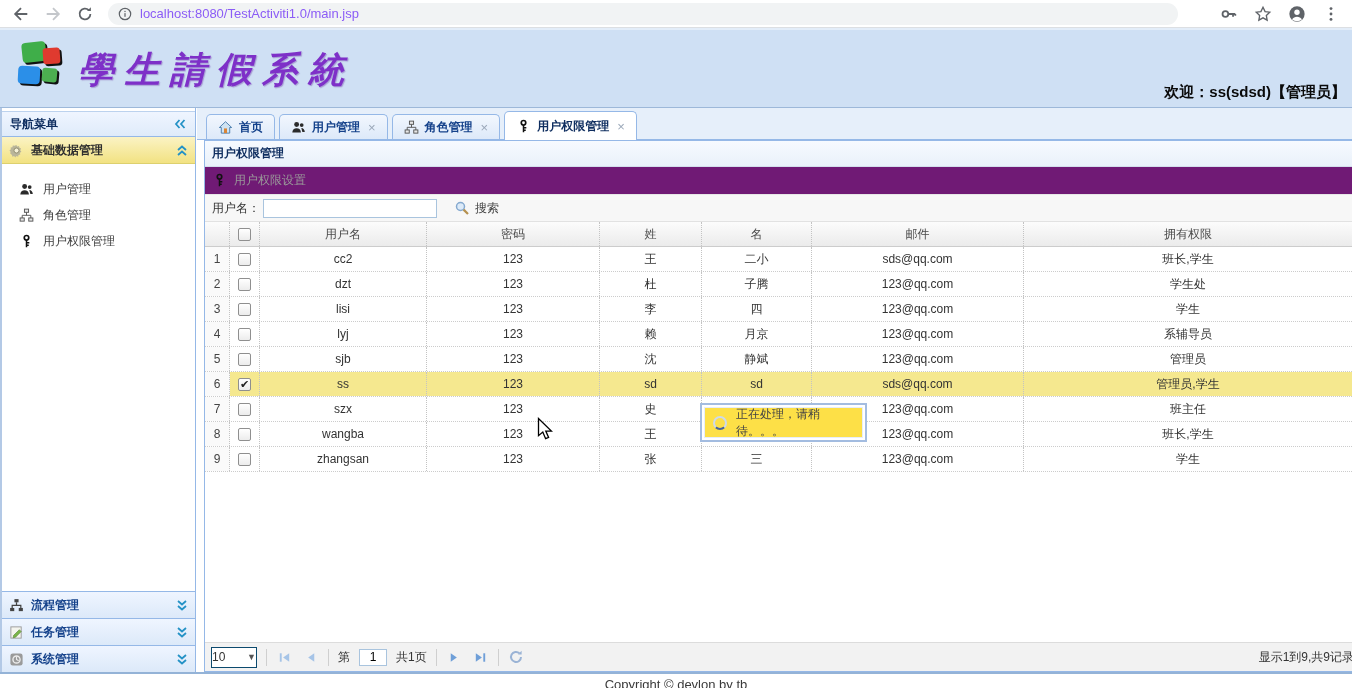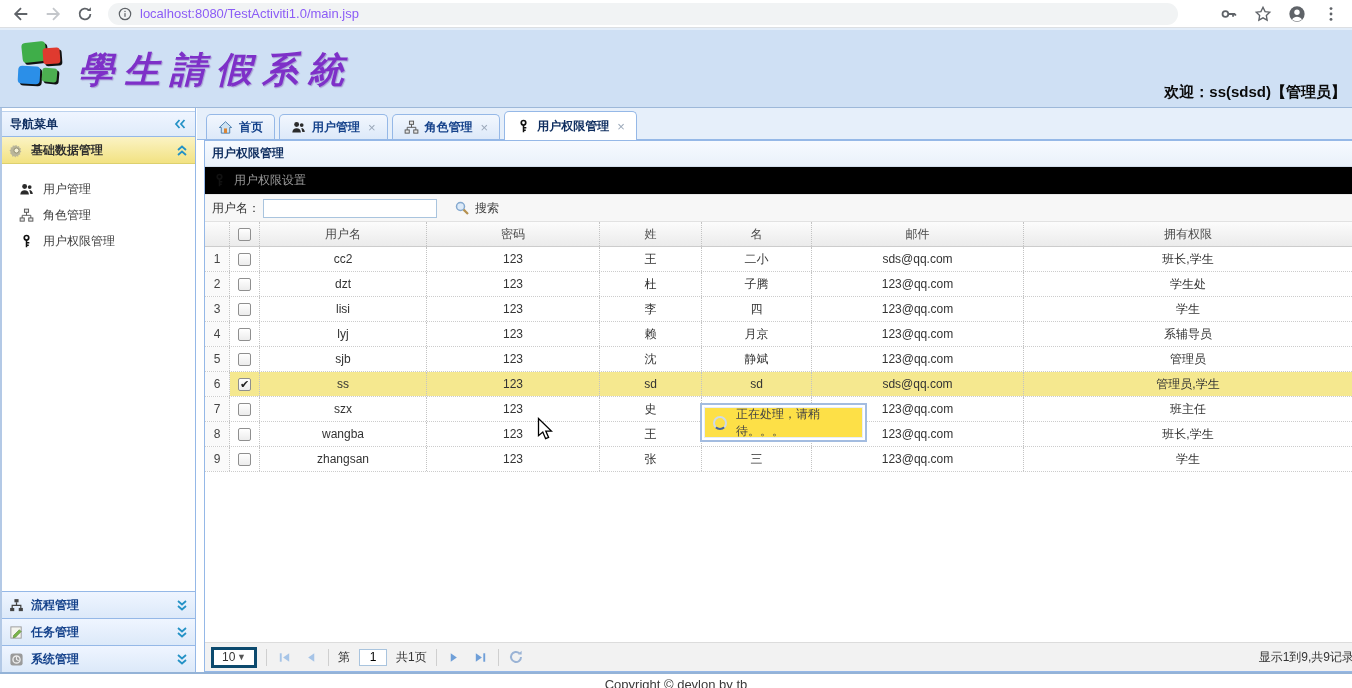--- a/index.html
+++ b/index.html
@@ -59,21 +59,21 @@
     background:linear-gradient(#F2F7FE,#DDE9F9); border:1px solid #95B8E7; border-bottom:none;
     border-radius:5px 5px 0 0; font-weight:bold; color:#15428b; position:relative; }
   .tab.active { background:#fff; height:29px; margin-bottom:-1px; color:#0E2D5F; }
   .tab-close { color:#9aa7b8; font-size:13px; font-weight:normal; line-height:1; margin-left:2px; }
 
   .content-panel { position:absolute; left:7px; top:32px; right:0; bottom:0;
     border:1px solid #95B8E7; border-right:none; background:#fff; display:flex; flex-direction:column; z-index:1; }
   .panel-hd { height:26px; flex:none; background:linear-gradient(#F6FAFF,#EAF1FA);
     border-bottom:1px solid #d4dfec; display:flex; align-items:center; padding:0 7px;
     font-weight:bold; color:#0E2D5F; }
-  .grid-toolbar { height:28px; flex:none; background:#000000; border-bottom:1px solid #e7e7e7;
+  .grid-toolbar { height:28px; flex:none; background:#701a75; border-bottom:1px solid #e7e7e7;
     display:flex; align-items:center; gap:7px; padding:0 7px; color:#9a9a9a; }
   .search-row { height:27px; flex:none; background:#f7f7f7; border-bottom:1px solid #e2e2e2;
     display:flex; align-items:center; padding:0 7px; color:#333; }
   .search-input { width:174px; height:19px; border:1px solid #A9C4DE; margin-left:3px; font-size:12px; padding:0 3px; }
   .search-btn { display:flex; align-items:center; gap:5px; margin-left:17px; color:#444; cursor:pointer; }
 
   
   .grid-header { height:25px; flex:none; display:flex; background:linear-gradient(#fcfcfc,#ebebeb);
     border-bottom:1px solid #ccc; color:#4a4a4a; }
   .gcell { display:flex; align-items:center; justify-content:center; border-right:1px dotted #c3c3c3; height:100%; }
@@ -84,22 +84,22 @@
   .grid-row .c-num { background:#fafafa; color:#444; }
   .grid-row.sel .gcell:not(.c-num) { background:#f5e88f; }
   .cb { width:13px; height:13px; border:1px solid #8f8f8f; border-radius:2px;
     background:linear-gradient(#ffffff,#ececec); display:inline-flex; align-items:center;
     justify-content:center; font-size:11px; color:#222; line-height:1; }
   .grid-rest { flex:1; background:#fff; }
 
   
   .pager { height:29px; flex:none; background:#f2f2f2; border-top:1px solid #dcdcdc;
     display:flex; align-items:center; gap:9px; padding:0 6px; color:#333; overflow:hidden; }
-  .psize { width:46px; height:21px; background:#fff; border:3px solid #0c4a6e; display:flex;
-    align-items:center; justify-content:space-between; padding:0 8px;text-align:right; }
+  .psize { width:46px; height:21px; background:#fff; border:1px solid #0c4a6e; display:flex;
+    align-items:center; justify-content:space-between; padding:0 0;text-align:right; }
   .psize .dd { font-size:9px; color:#555; }
   .psep { width:1px; height:17px; background:#cfcfcf; }
   .pbtn { width:17px; height:17px; display:flex; align-items:center; justify-content:center; }
   .pnum-input { width:28px; height:17px; border:1px solid #A9C4DE; text-align:center; font-size:12px; padding:0; }
   .pager-info { margin-left:auto; margin-right:-8px; white-space:nowrap; }
 
   
   .footer { position:absolute; top:672px; left:0; right:0; height:16px; border-top:2px solid #94b3d7;
     background:#fff; overflow:hidden; text-align:center; font-size:13px; color:#3a3a3a; line-height:21px; }
 

